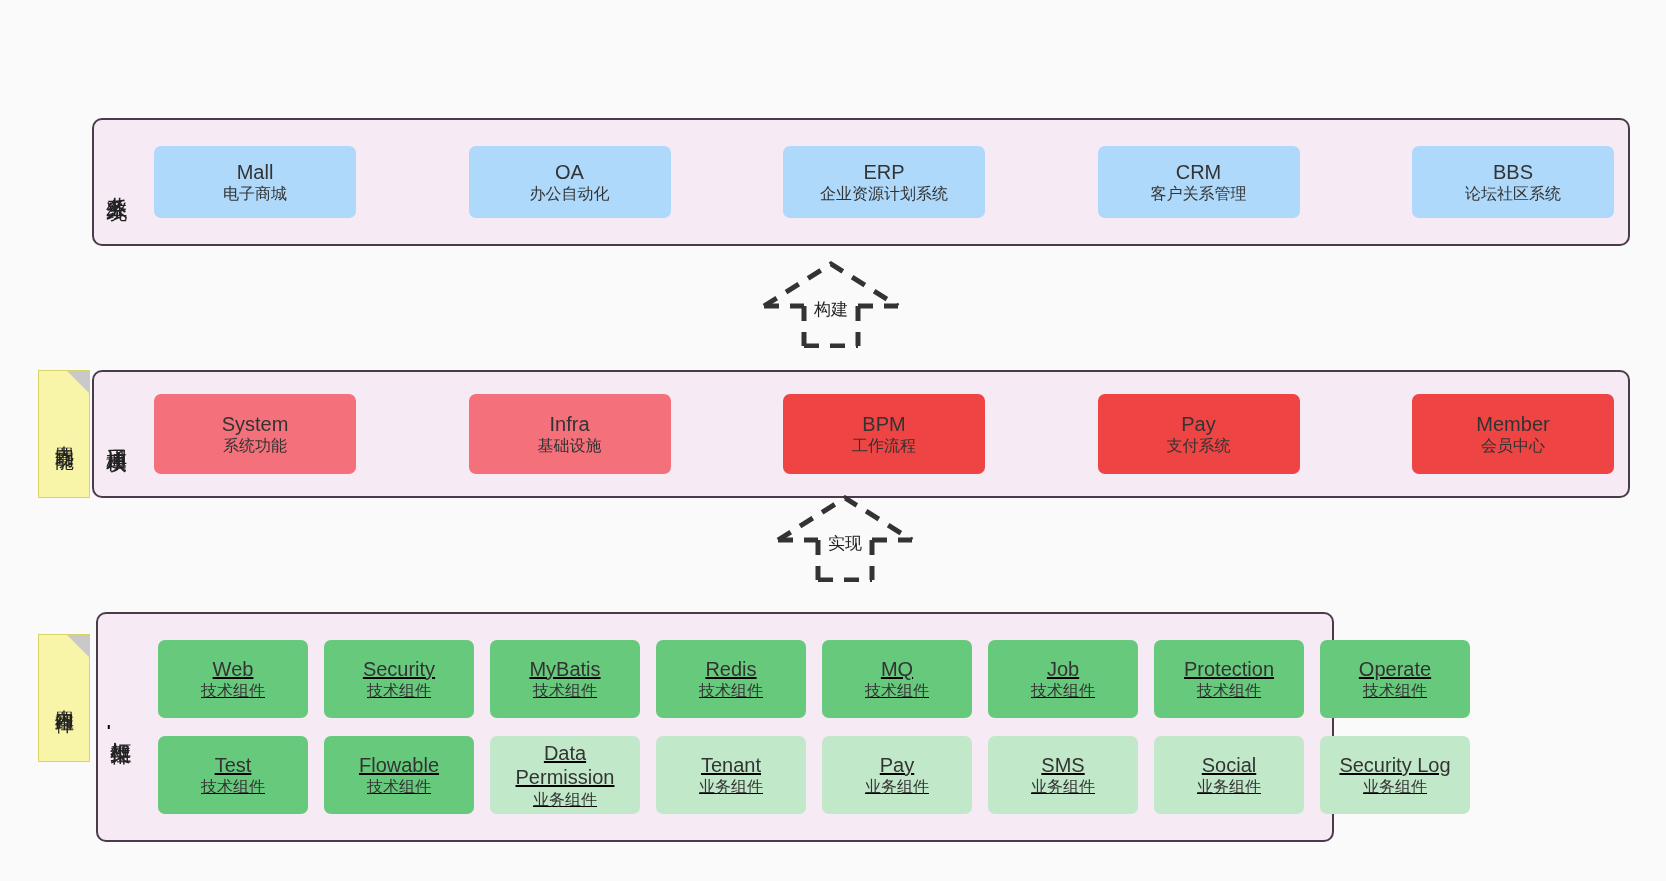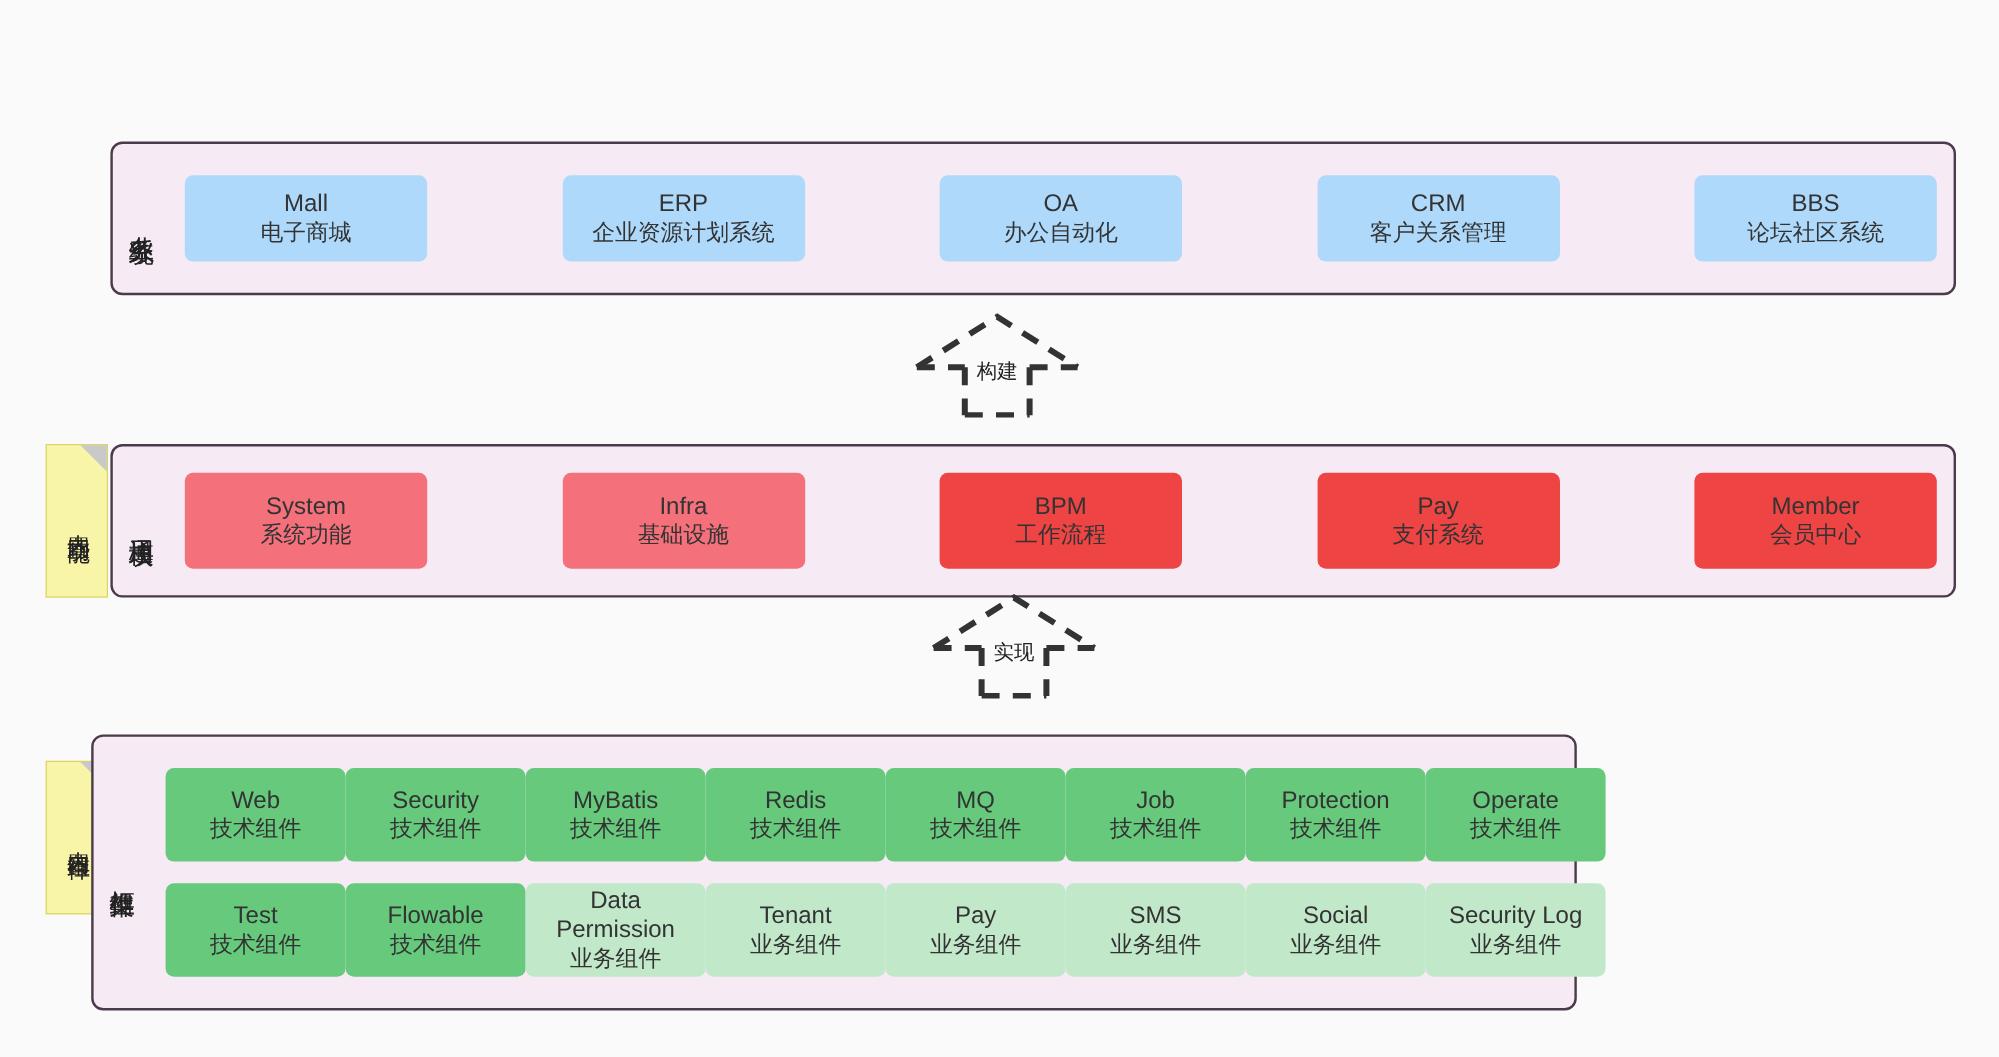--- a/index.html
+++ b/index.html
@@ -44,53 +44,53 @@
     flex: 1 1 auto;
     display: flex;
     flex-direction: column;
     justify-content: center;
     gap: 18px;
     padding: 0 14px;
   }
   .row {
     display: flex;
     flex-direction: row;
-    gap: 0;
+    gap: 16px;
     justify-content: space-between;
   }
 
   
   .card {
     border-radius: 7px;
     display: flex;
     flex-direction: column;
     align-items: center;
     justify-content: center;
     text-align: center;
     color: #333;
     line-height: 1.22;
     padding: 4px 6px;
   }
   .card .en { font-size: 20px; }
-  .card .cn { font-size: 19px; }
+  .card .cn { font-size: 16px; }
 
   .c-blue       { background: #aed9fb; }
   .c-red        { background: #f4707b; }
   .c-pink       { background: #ef4444; }
   .c-green      { background: #66c97c; }
   .c-lightgreen { background: #c2e8ca; }
 
   
   #layer-business { left: 92px;  top: 118px; width: 1538px; height: 128px; }
   #layer-business .card { width: 202px; height: 72px; }
 
   #layer-modules  { left: 92px;  top: 370px; width: 1538px; height: 128px; }
   #layer-modules .card { width: 202px; height: 80px; }
 
-  #layer-framework{ left: 76px;  top: 612px; width: 1238px; height: 230px; }
+  #layer-framework{ left: 96px;  top: 612px; width: 1238px; height: 230px; text-decoration: underline; }
   #layer-framework .card { width: 150px; height: 78px; }
 
   
   .note {
     position: absolute;
     background: #f9f5a8;
     border: 1px solid #d9d46a;
     display: flex;
     align-items: center;
     justify-content: center;
@@ -141,26 +141,26 @@
 
   <div class="layer" id="layer-business">
     <div class="layer-title">业务系统</div>
     <div class="layer-body">
       <div class="row">
         <div class="card c-blue">
           <span class="en">Mall</span>
           <span class="cn">电子商城</span>
         </div>
         <div class="card c-blue">
+          <span class="en">OA</span>
+          <span class="cn">办公自动化</span>
+        </div>
+        <div class="card c-blue">
           <span class="en">ERP</span>
           <span class="cn">企业资源计划系统</span>
-        </div>
-        <div class="card c-blue">
-          <span class="en">OA</span>
-          <span class="cn">办公自动化</span>
         </div>
         <div class="card c-blue">
           <span class="en">CRM</span>
           <span class="cn">客户关系管理</span>
         </div>
         <div class="card c-blue">
           <span class="en">BBS</span>
           <span class="cn">论坛社区系统</span>
         </div>
       </div>

